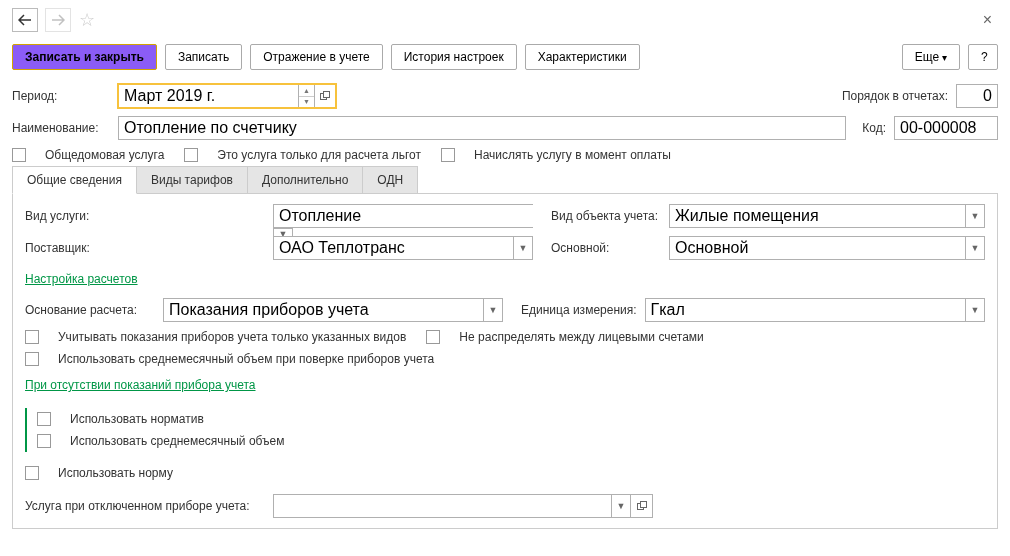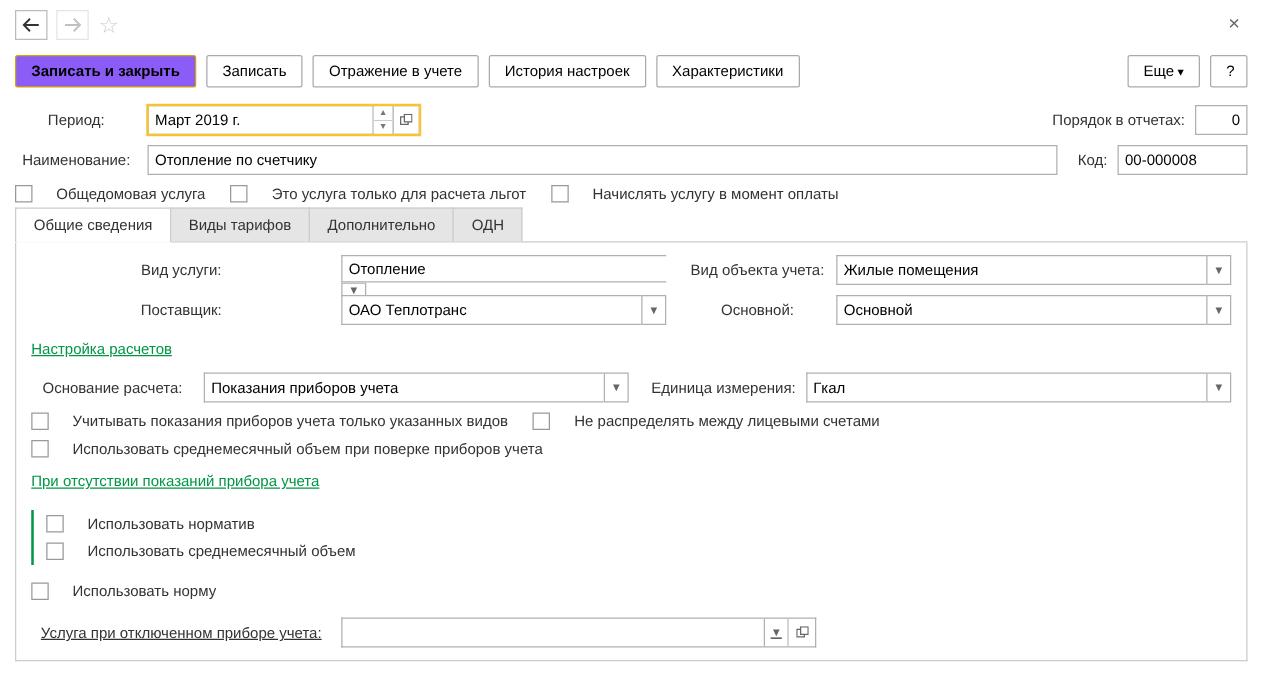--- a/index.html
+++ b/index.html
@@ -11,22 +11,22 @@
 .star-icon { color: #ccc; font-size: 18px; }
 .page-title { font-size: 18px; color: #333; }
 .close-btn { margin-left: auto; font-size: 16px; color: #666; cursor: pointer; padding: 2px 6px; }
 
 .toolbar { display: flex; align-items: center; gap: 8px; margin-bottom: 14px; }
 .btn { border: 1px solid #aaa; background: #fff; padding: 5px 12px; cursor: pointer; font-size: 12px; border-radius: 2px; }
 .btn-primary { background: #8b5cf6; border-color: #d4a400; font-weight: bold; }
 .btn-dropdown::after { content: " ▾"; font-size: 10px; }
 .btn-help { width: 30px; }
 .toolbar-spacer { flex: 1; }
-.label { color: #333; text-align: center; }
-.input { border: 1px solid #b0b0b0; padding: 3px 5px; height: 24px; font-size: 12px; background: #fff; }
+.label { color: #333; }
+.input { border: 1px solid #b0b0b0; padding: 3px 5px; height: 24px; font-size: 16px; background: #fff; }
 .input-highlight { outline: 2px solid #f7c23c; outline-offset: -1px; }
 
 .period-group { display: flex; align-items: stretch; height: 24px; }
 .period-group .input { border-right: none; width: 180px; }
 .spinner { display: flex; flex-direction: column; border: 1px solid #b0b0b0; border-right: none; width: 16px; }
 .spinner-btn { flex: 1; background: #fff; border: none; font-size: 7px; cursor: pointer; color: #777; }
 .spinner-btn:first-child { border-bottom: 1px solid #ccc; }
 .ext-btn { width: 22px; border: 1px solid #b0b0b0; background: #fff; cursor: pointer; display: flex; align-items: center; justify-content: center; font-size: 10px; }
 
 .checkbox-group { display: flex; align-items: center; gap: 19px; }
@@ -208,21 +208,21 @@
       </div>
     </div>
 
     <div class="form-row">
       <div class="checkbox-group">
         <span class="checkbox"></span>
         <span>Использовать норму</span>
       </div>
     </div>
 
-    <div class="form-row" style="margin-top:6px;text-decoration:underline;">
+    <div class="form-row" style="margin-top:6px;">
       <span class="label" style="width:240px;">Услуга при отключенном приборе учета:</span>
       <div class="select-group" style="max-width:380px;">
         <input class="input" value="" style="">
         <button class="dd-btn">▼</button>
         <button class="ext-btn" style="border-left:none;">
           <svg width="10" height="10" viewBox="0 0 10 10">
               <rect x="0.5" y="2.5" width="6" height="6" fill="none" stroke="#666"></rect>
               <rect x="3.5" y="0.5" width="6" height="6" fill="#fff" stroke="#666"></rect>
             </svg>
         </button>

